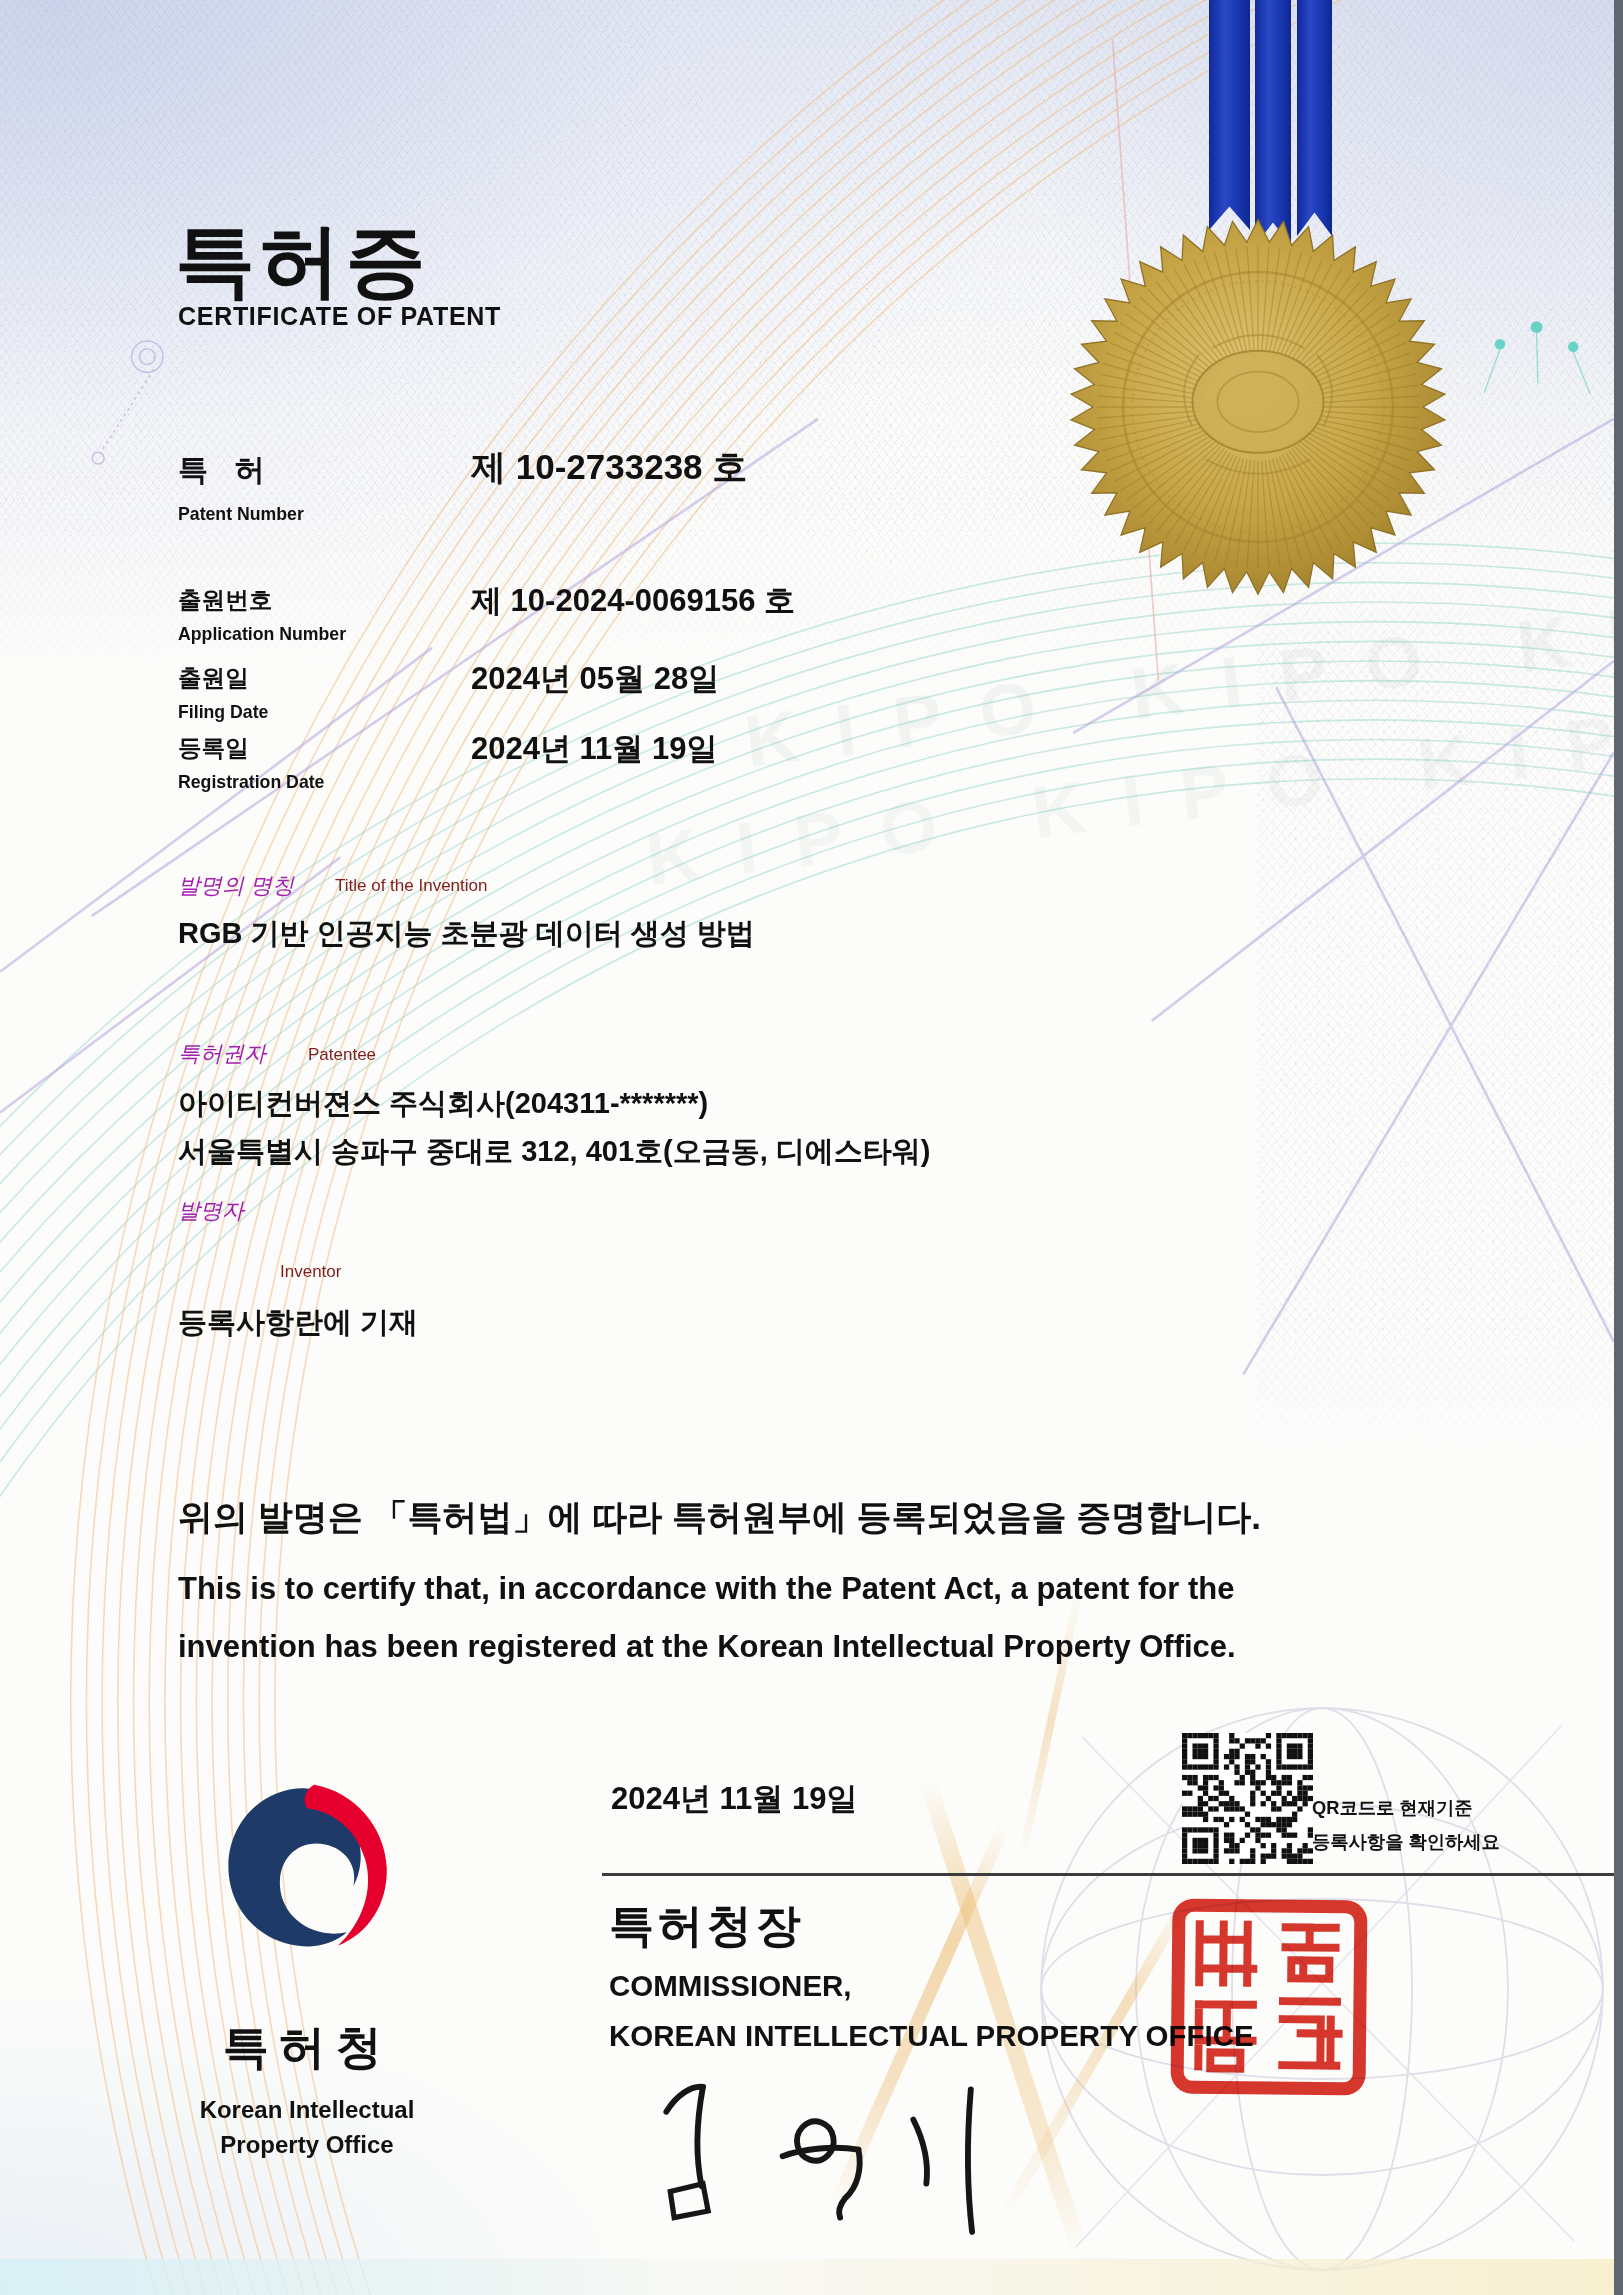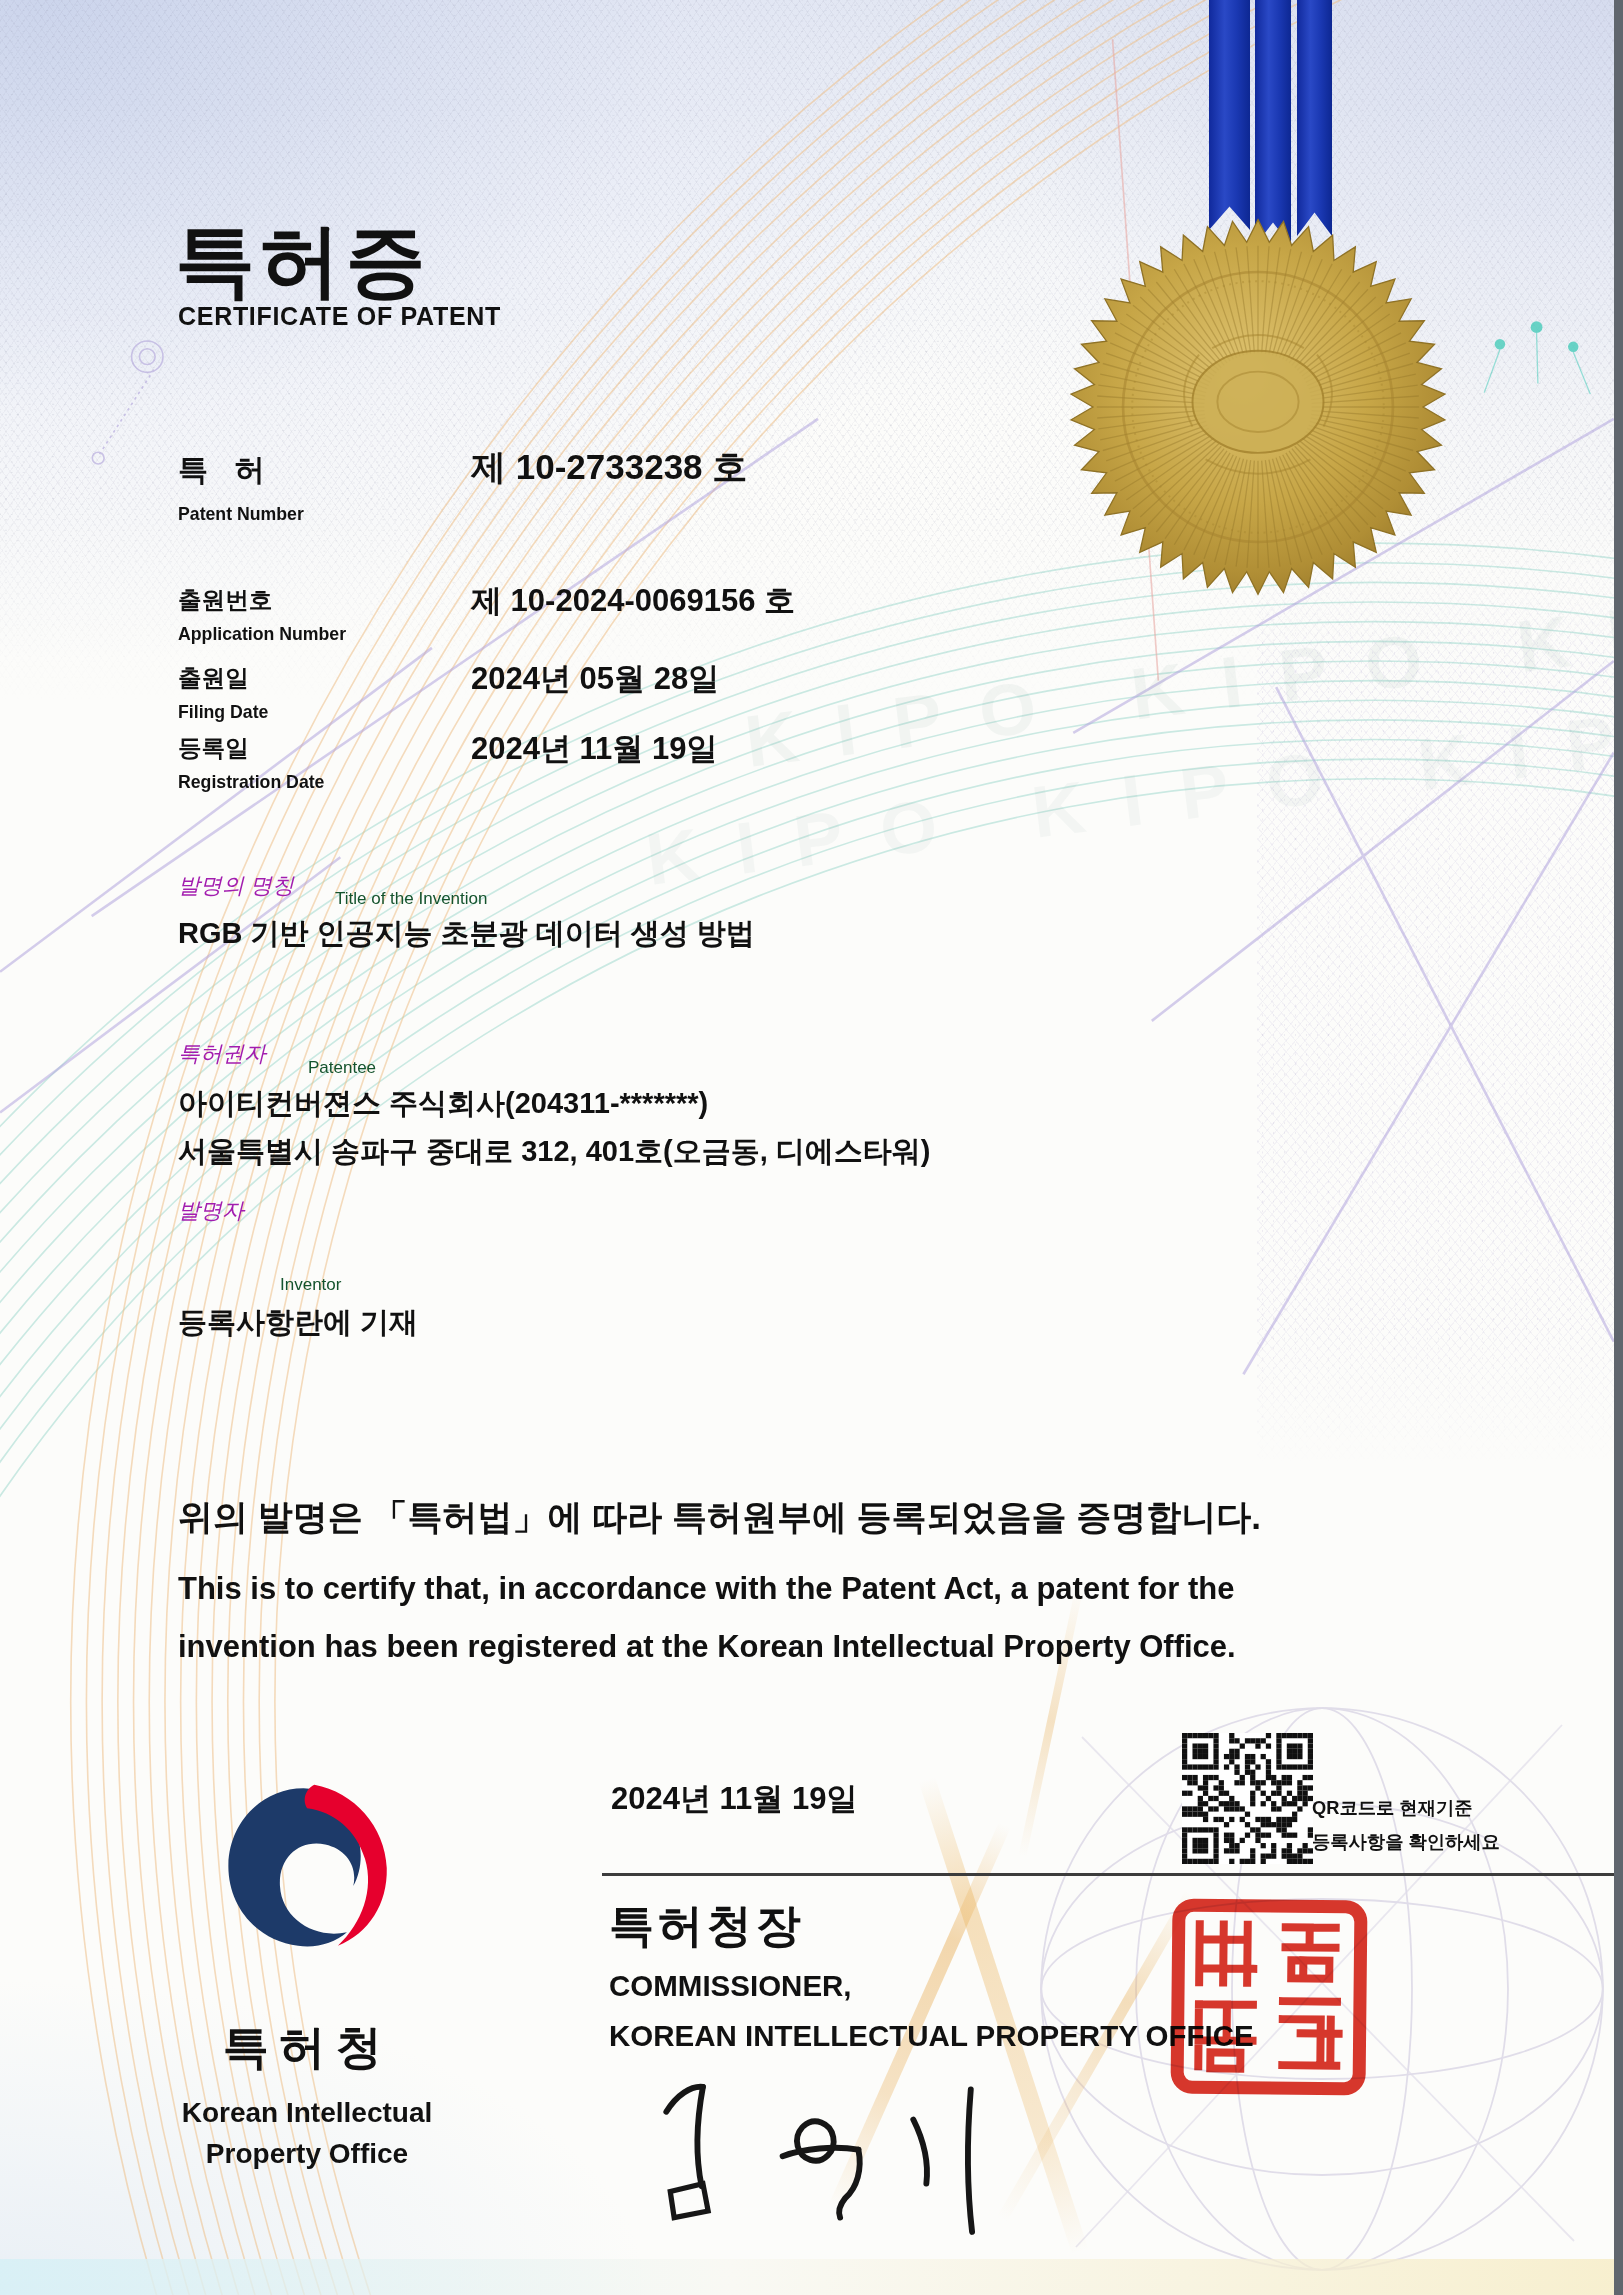--- a/index.html
+++ b/index.html
@@ -42,32 +42,32 @@
     background:linear-gradient(90deg,#10299c,#2a49c6 38%,#1a38b2 68%,#0d2792);
     clip-path:polygon(0 0,100% 0,100% 100%,50% calc(100% - 23.6px),0 100%);}
   
   .t{position:absolute;z-index:5;white-space:nowrap;}
   .title-kr{font-size:80px;font-weight:800;letter-spacing:5.2px;}
   .title-en{font-size:25px;font-weight:700;letter-spacing:0.7px;}
   .lbl-big{font-size:30px;font-weight:800;letter-spacing:9.2px;}
   .lbl{font-size:23.6px;font-weight:700;}
   .lbl-en{font-size:17.7px;font-weight:700;}
   .lbl-mid{font-size:22px;font-weight:500;color:#a21caf;font-style:italic;}
-  .lbl-mid-en{font-size:17px;font-weight:500;color:#14532d;margin-top:13px;}
+  .lbl-mid-en{font-size:17px;font-weight:500;color:#7f1d1d;}
   .val-xl{font-size:35px;font-weight:700;}
   .val-lg{font-size:31px;font-weight:700;}
   .val{font-size:29px;font-weight:700;}
   .stmt-kr{font-size:35px;font-weight:800;}
   .stmt-en{font-size:31px;font-weight:700;}
   .date{font-size:31px;font-weight:600;}
   .divider{left:602px;top:1873px;width:1013px;height:2.6px;background:#3c3c3c;z-index:5;}
   .comm-kr{font-size:45px;font-weight:800;letter-spacing:3.9px;}
   .comm-en{font-size:29.5px;font-weight:700;}
   .kipo-kr{font-size:46px;font-weight:800;letter-spacing:10.5px;}
-  .kipo-en{font-size:28px;font-weight:600;line-height:1.45;text-align:center;white-space:normal;}
+  .kipo-en{font-size:24px;font-weight:600;line-height:1.45;text-align:center;white-space:normal;}
   .qr-cap{font-size:18.3px;font-weight:700;line-height:1.85;text-align:left;}
   .center{text-align:center;}
   svg{display:block;}
 </style>
 </head>
 <body>
 
 <div class="page">
 
   <div class="abs wash-top"></div>

